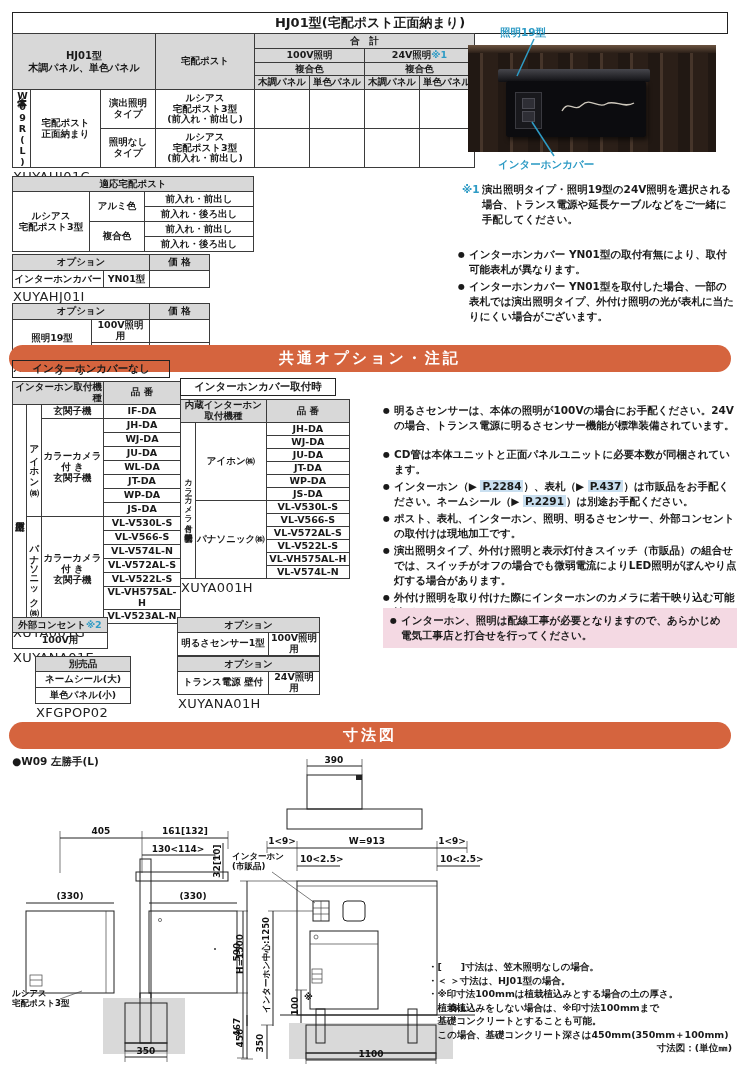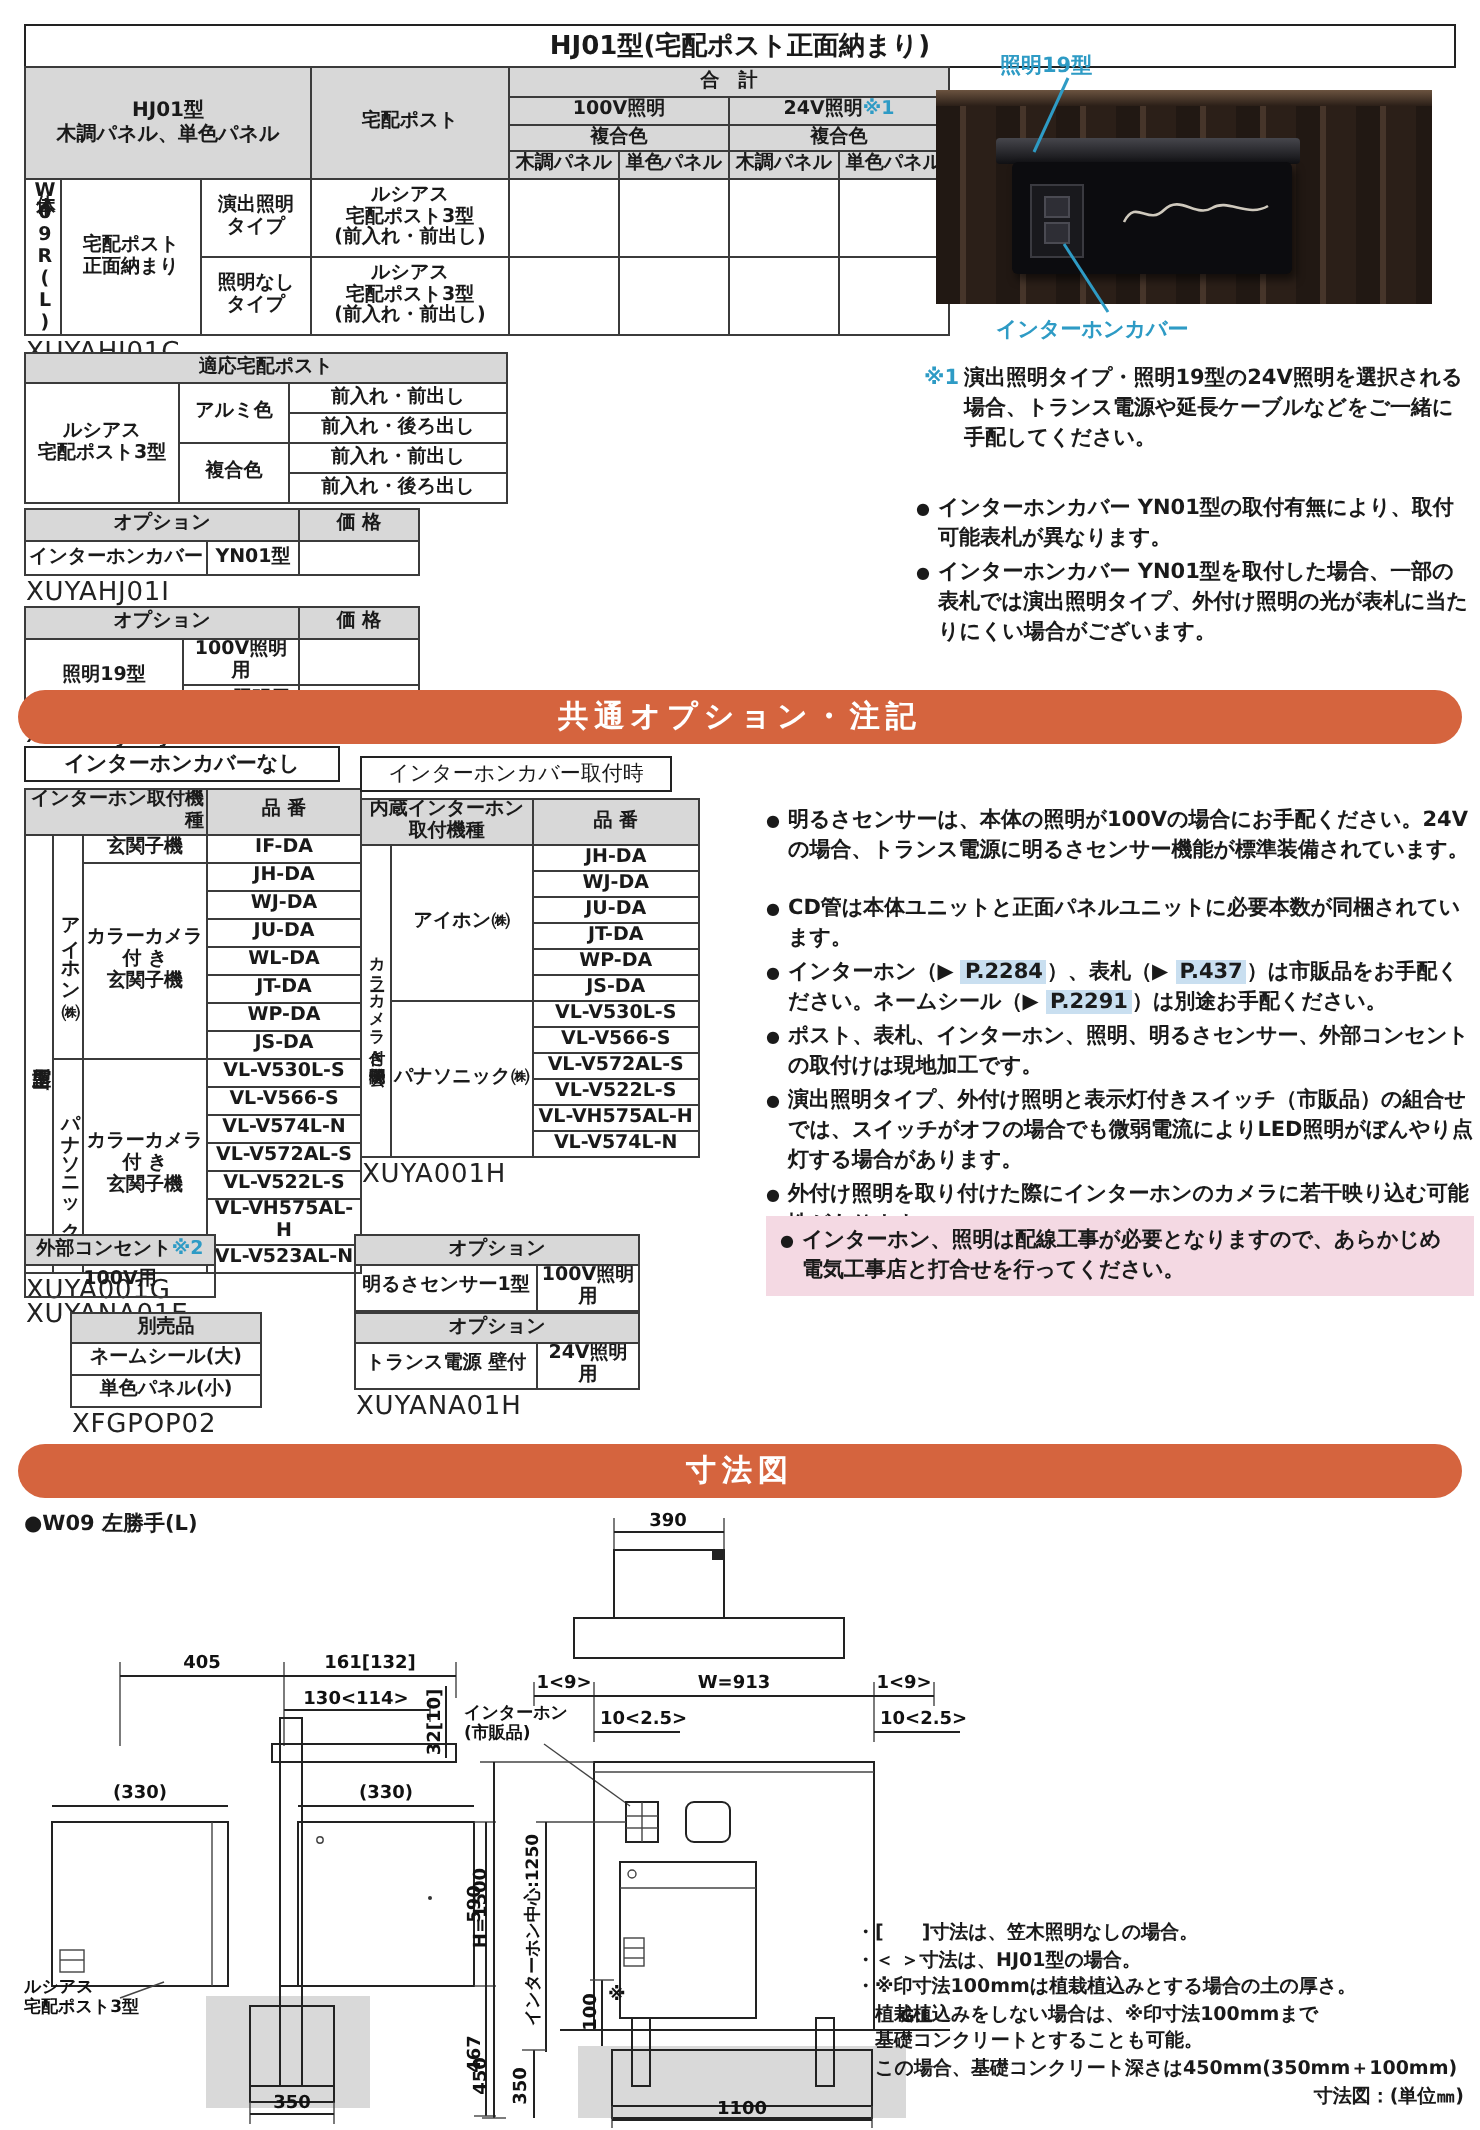--- a/index.html
+++ b/index.html
@@ -208,21 +208,21 @@
 
   <div class="abs" style="left:458px;top:247px;width:278px;">
     <div class="bl"><span>インターホンカバー YN01型の取付有無により、取付可能表札が異なります。</span></div>
     <div class="bl"><span>インターホンカバー YN01型を取付した場合、一部の表札では演出照明タイプ、外付け照明の光が表札に当たりにくい場合がございます。</span></div>
   </div>
 
   <div class="banner" style="top:345px;">
     <span>共通オプション・注記</span>
   </div>
 
-  <div class="abs" style="left:12px;top:373px;">
+  <div class="abs" style="left:12px;top:360px;">
     <div style="width:156px;height:16px;border:1px solid #222;display:flex;align-items:center;justify-content:center;font-size:10.5px;font-weight:bold;">インターホンカバーなし</div>
     <table class="t" style="margin-top:3px;">
       <tbody>
           <tr>
         <th class="gh small" colspan="3" style="width:88px;height:15px;text-align:right;">インターホン取付機種</th>
         <th class="gh" style="width:74px;">品 番</th>
       </tr>
       <tr>
         <td class="vert small" rowspan="15" style="width:12px;">露出型</td>
         <td class="vert small" rowspan="8" style="width:14px;">アイホン㈱</td>
@@ -277,21 +277,21 @@
           </tr>
       <tr>
             <td style="height:13px;">VL-V523AL-N</td>
           </tr>
     </tbody>
       </table>
     <div class="code">XUYA001G</div>
   </div>
 
   <div class="abs" style="left:180px;top:378px;">
-    <div style="width:154px;height:16px;border:1px solid #222;display:flex;align-items:center;justify-content:center;font-size:10.5px;font-weight:normal;">インターホンカバー取付時</div>
+    <div style="width:154px;height:16px;border:1px solid #222;display:flex;align-items:center;justify-content:center;font-size:10.5px;font-weight:bold;">インターホンカバー取付時</div>
     <table class="t" style="margin-top:3px;">
       <tbody>
           <tr>
         <th class="gh small ml" colspan="2" style="width:76px;height:22px;">内蔵インターホン
 取付機種</th>
         <th class="gh" style="width:80px;">品 番</th>
       </tr>
       <tr>
         <td class="vert small" rowspan="12" style="width:14px;font-size:8px;">カラーカメラ付き玄関子機</td>
         <td class="small" rowspan="6">アイホン㈱</td>

